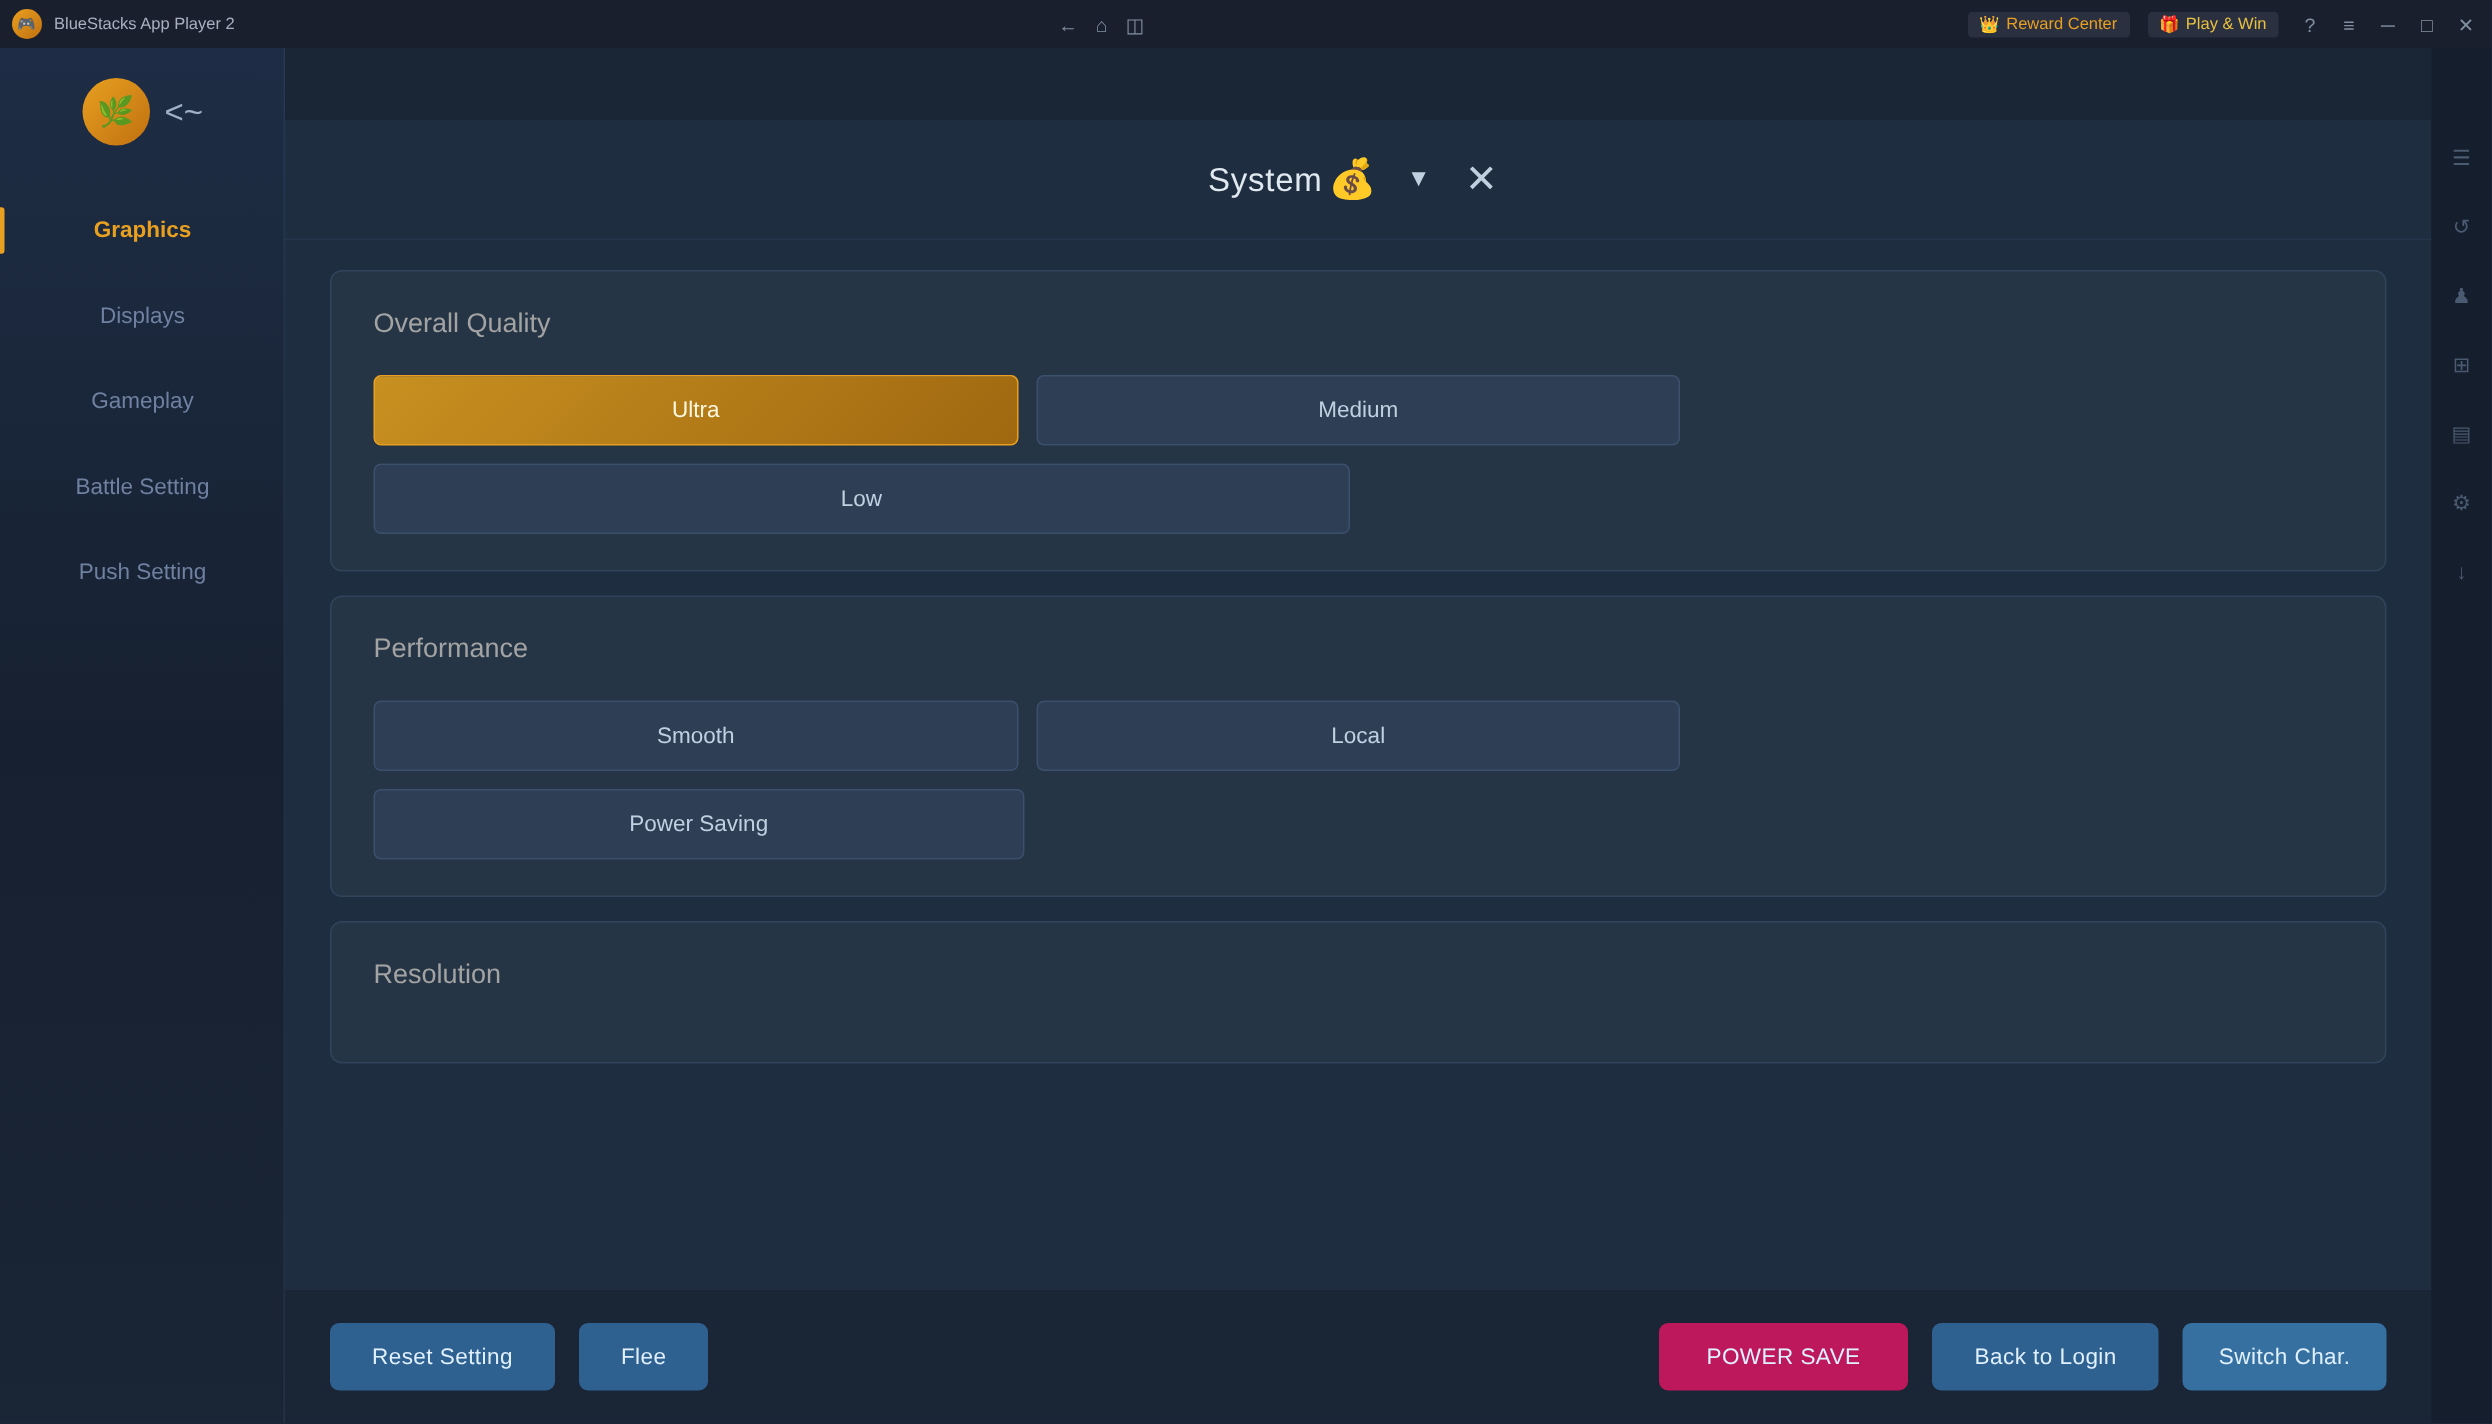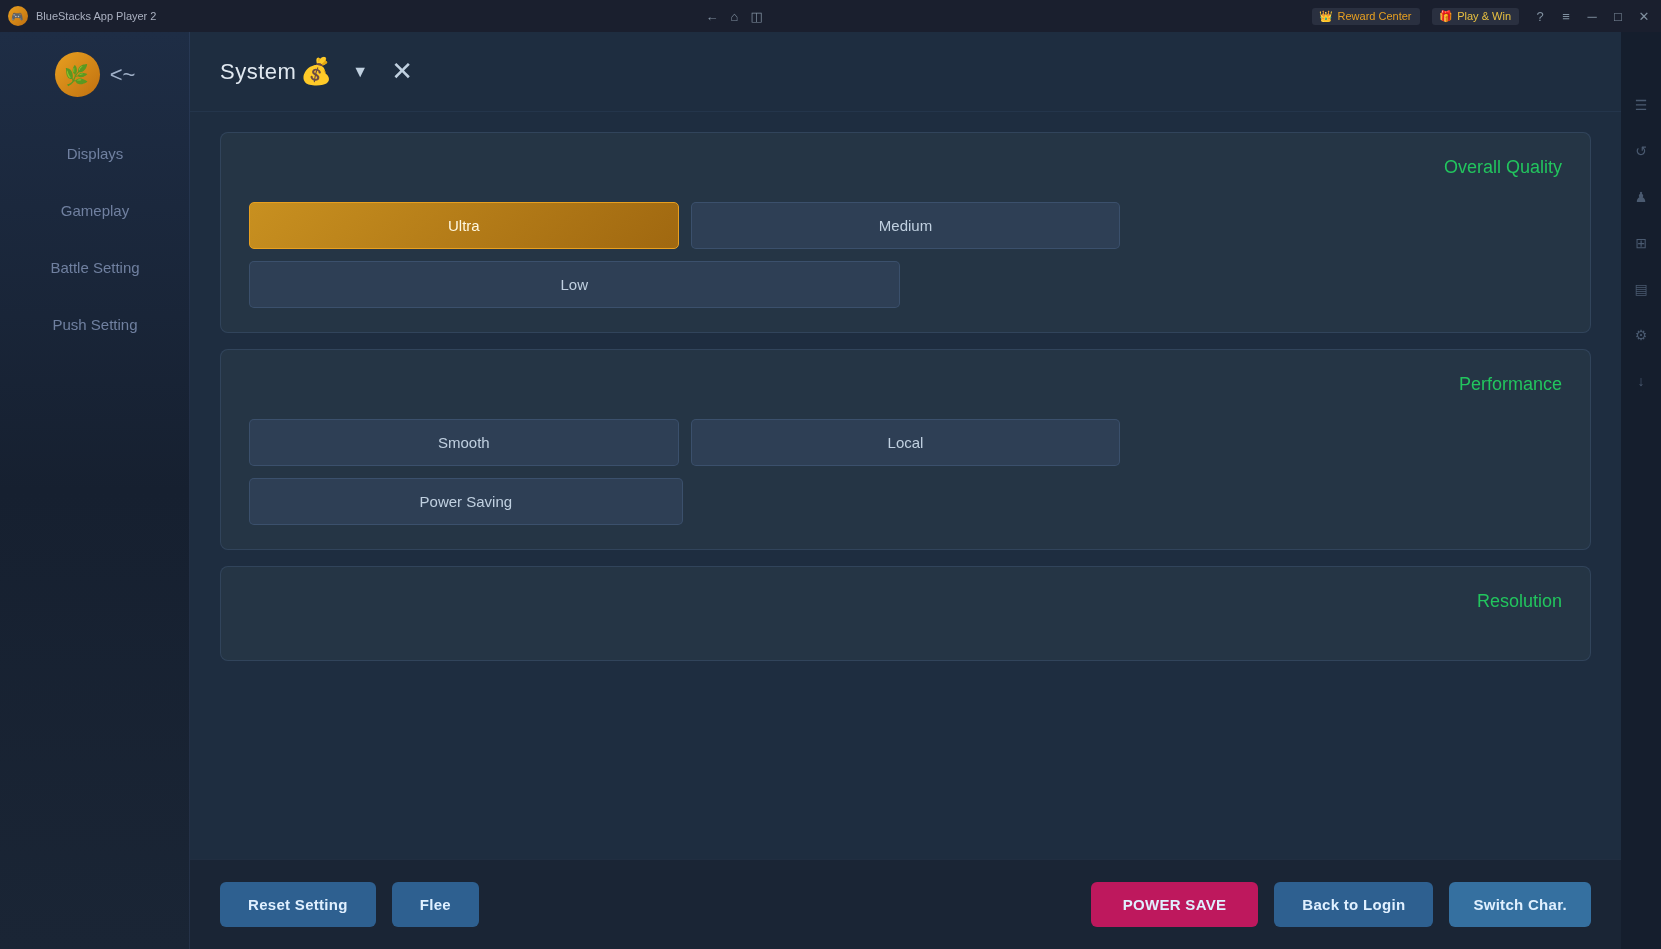--- a/index.html
+++ b/index.html
@@ -200,24 +200,25 @@
       flex-direction: column;
       overflow: hidden;
     }
 
     
     .top-bar {
       background: #1e2d40;
       height: 80px;
       display: flex;
       align-items: center;
-      justify-content: flex-start;
+      justify-content: center;
       padding: 0 30px;
       flex-shrink: 0;
       border-bottom: 1px solid rgba(100,130,180,0.1);
+      margin-top: 48px;
     }
     .page-title {
       color: #e0e8f0;
       font-size: 22px;
       font-weight: 400;
       letter-spacing: 0.5px;
     }
     .top-bar-right {
       display: flex;
       align-items: center;
@@ -262,25 +263,24 @@
 
     
     .settings-card {
       background: #253545;
       border: 1px solid rgba(100,130,180,0.2);
       border-radius: 8px;
       padding: 24px 28px;
       margin-bottom: 16px;
     }
     .card-title {
-      color: #22c55e;
+      color: #a3a3a3;
       font-size: 18px;
       font-weight: 500;
       margin-bottom: 24px;
-      text-align: right;
     }
 
     
     .btn-grid {
       display: grid;
       grid-template-columns: 1fr 1fr 1fr;
       gap: 12px;
       margin-bottom: 12px;
     }
     .btn-grid-2 {
@@ -331,21 +331,21 @@
       padding: 0 30px;
       gap: 16px;
       flex-shrink: 0;
       border-top: 1px solid rgba(100,130,180,0.1);
     }
     .bottom-btn {
       padding: 14px 28px;
       border-radius: 6px;
       border: none;
       font-size: 15px;
-      font-weight: 700;
+      font-weight: 400;
       cursor: pointer;
       letter-spacing: 0.3px;
     }
     .btn-blue {
       background: #2e6090;
       color: #e0f0ff;
     }
     .btn-spacer { flex: 1; }
     .btn-power-save {
       background: #be185d;
@@ -396,20 +396,23 @@
 </div>
 
 <div class="main-container">
 
   <div class="sidebar">
     <div class="sidebar-logo">
       <div class="logo-circle">🌿</div>
       <div class="logo-arrows">&lt;~</div>
     </div>
     <nav class="sidebar-nav">
+      <div class="sidebar-item active">
+        <span>Graphics</span>
+      </div>
       <div class="sidebar-item">
         <span>Displays</span>
       </div>
       <div class="sidebar-item">
         <span>Gameplay</span>
       </div>
       <div class="sidebar-item">
         <span>Battle Setting</span>
       </div>
       <div class="sidebar-item">

